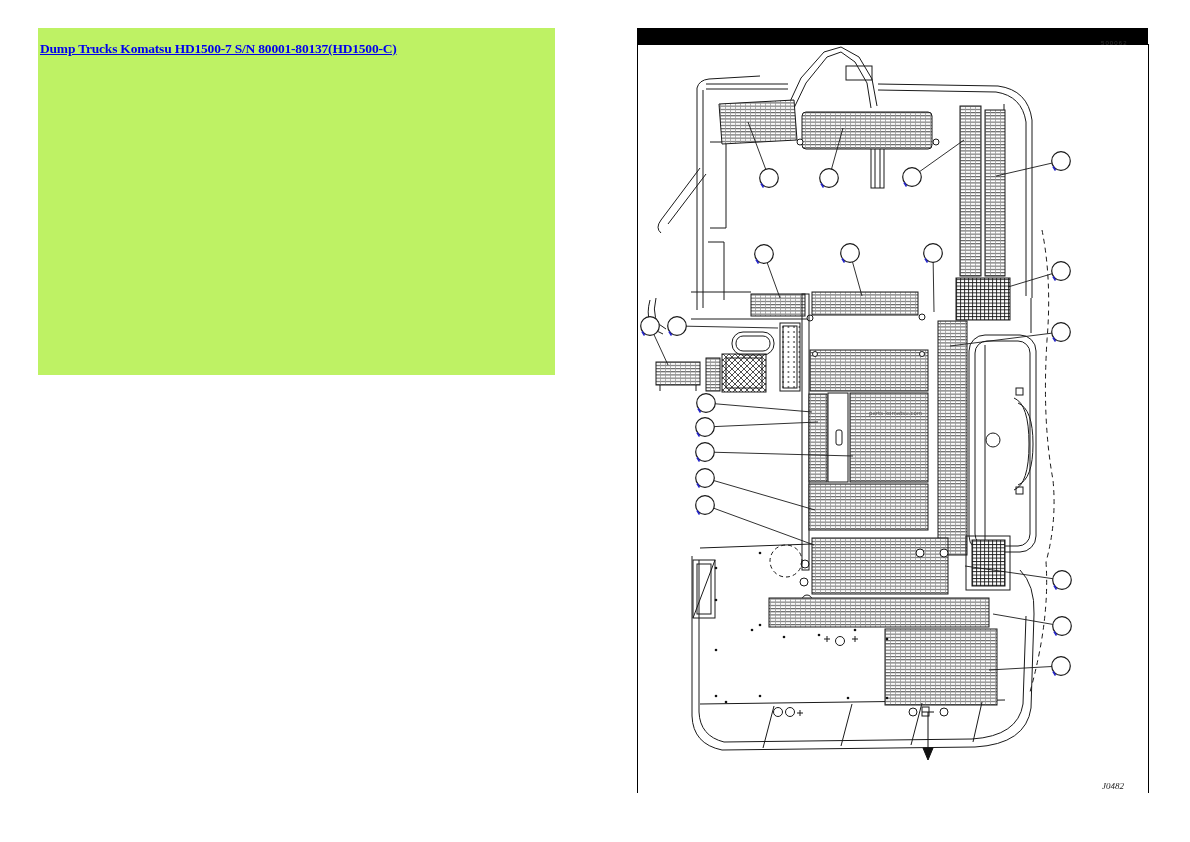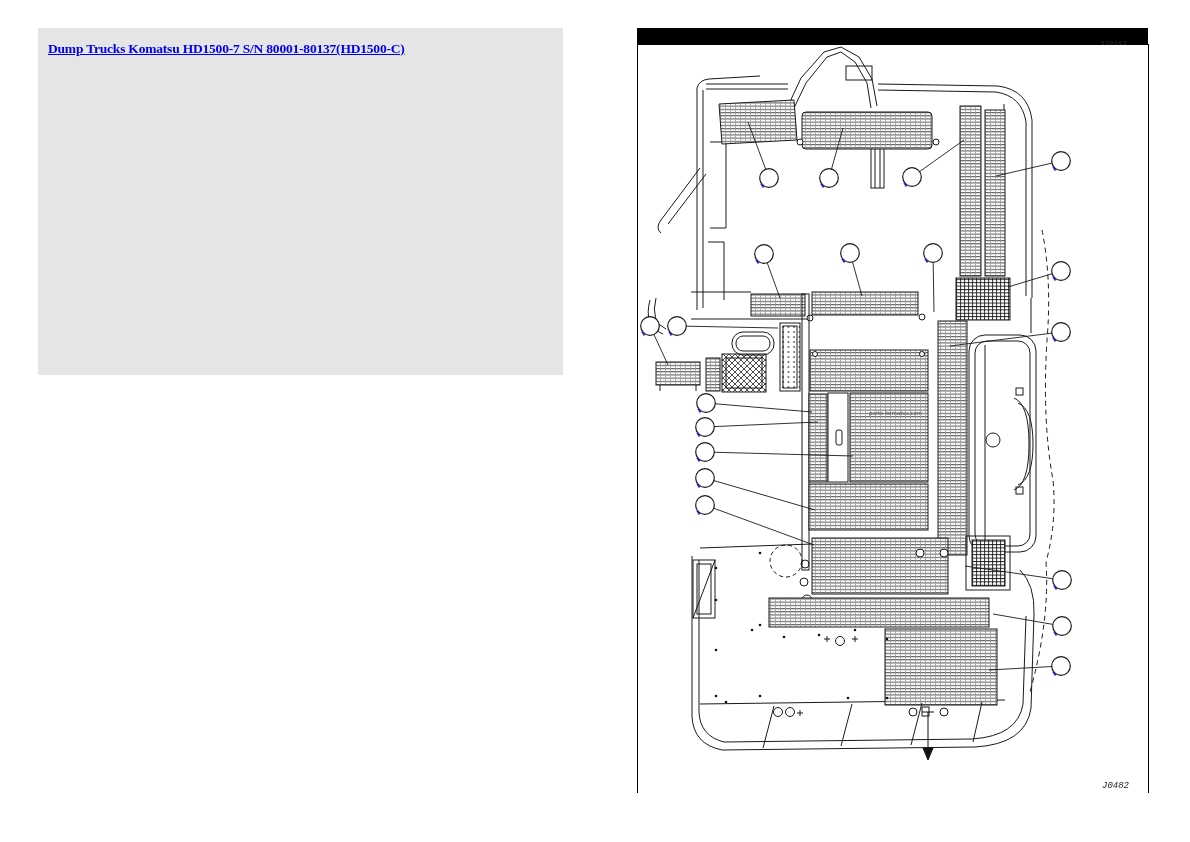--- a/index.html
+++ b/index.html
@@ -11,31 +11,31 @@
     font-family:"Liberation Serif",serif;font-weight:bold;font-size:13.5px;
     letter-spacing:-0.2px;color:#0000ee;text-decoration:underline;white-space:nowrap;
   }
 
   .dg-bar{position:absolute;left:637px;top:28px;width:511px;height:17px;background:#000;}
   .dg-line-left{position:absolute;left:637px;top:28px;width:1px;height:765px;background:#000;}
   .dg-line-right{position:absolute;left:1148px;top:44px;width:1px;height:749px;background:#000;}
 
   .code-top{position:absolute;left:1101px;top:40px;font-size:6px;letter-spacing:1.1px;color:#333;z-index:3;}
   .code-bottom{position:absolute;left:1102px;top:781px;font-size:9px;font-style:italic;
-    font-family:Liberation Mono, monospace;color:#222;}
+    font-family:Liberation Serif, serif;color:#222;}
 
   svg{position:absolute;left:637px;top:28px;width:516px;height:768px;}
   svg text{font-family:"DejaVu Sans",sans-serif;}
 </style>
 </head>
 <body>
 
 <div class="page">
 
-  <div class="link-panel" style="background: #e5e5e5; padding-left: 8px;">
+  <div class="link-panel" style="background: #bef264;">
     <a href="#" style="color: rgb(0, 0, 238);">Dump Trucks Komatsu HD1500-7 S/N 80001-80137(HD1500-C)</a>
   </div>
 
   <div class="dg-bar" style="background: rgb(0, 0, 0);"></div>
   <div class="dg-line-left"></div>
   <div class="dg-line-right"></div>
 
   <span class="code-top">500062</span>
   <span class="code-bottom">J0482</span>
 

